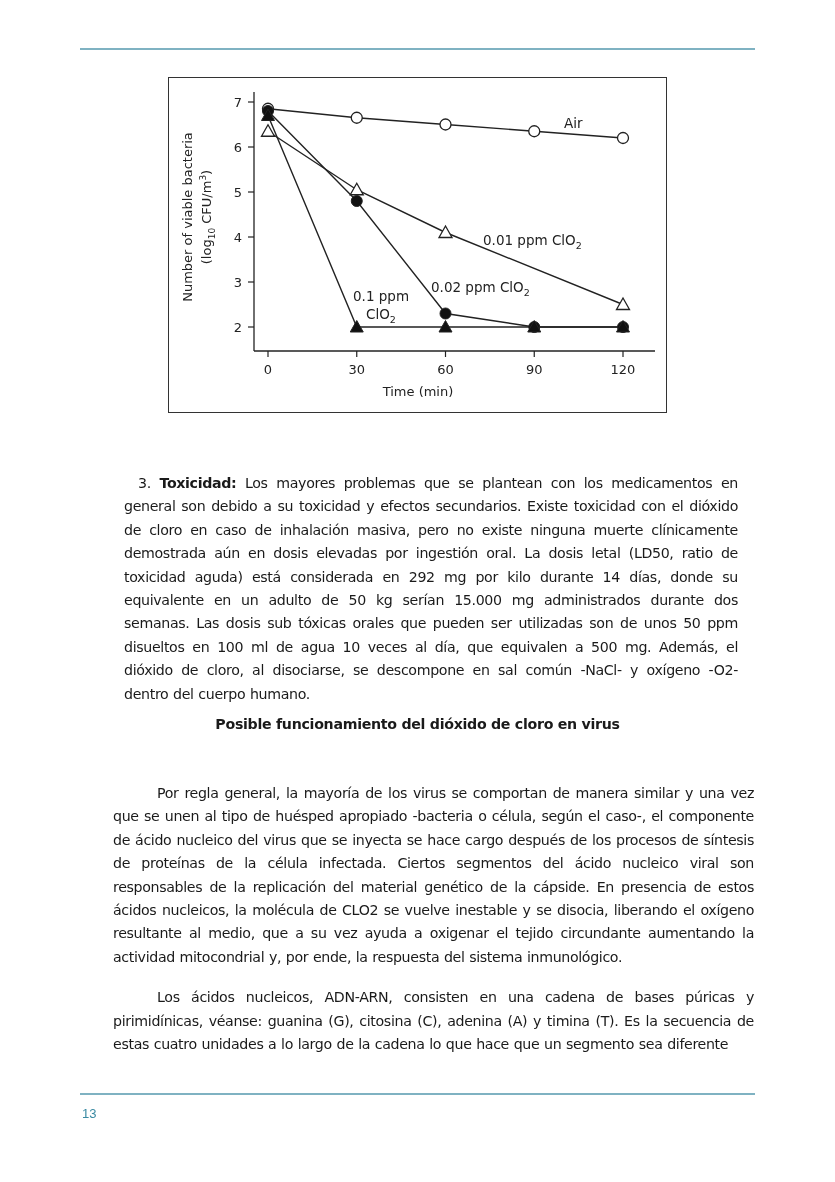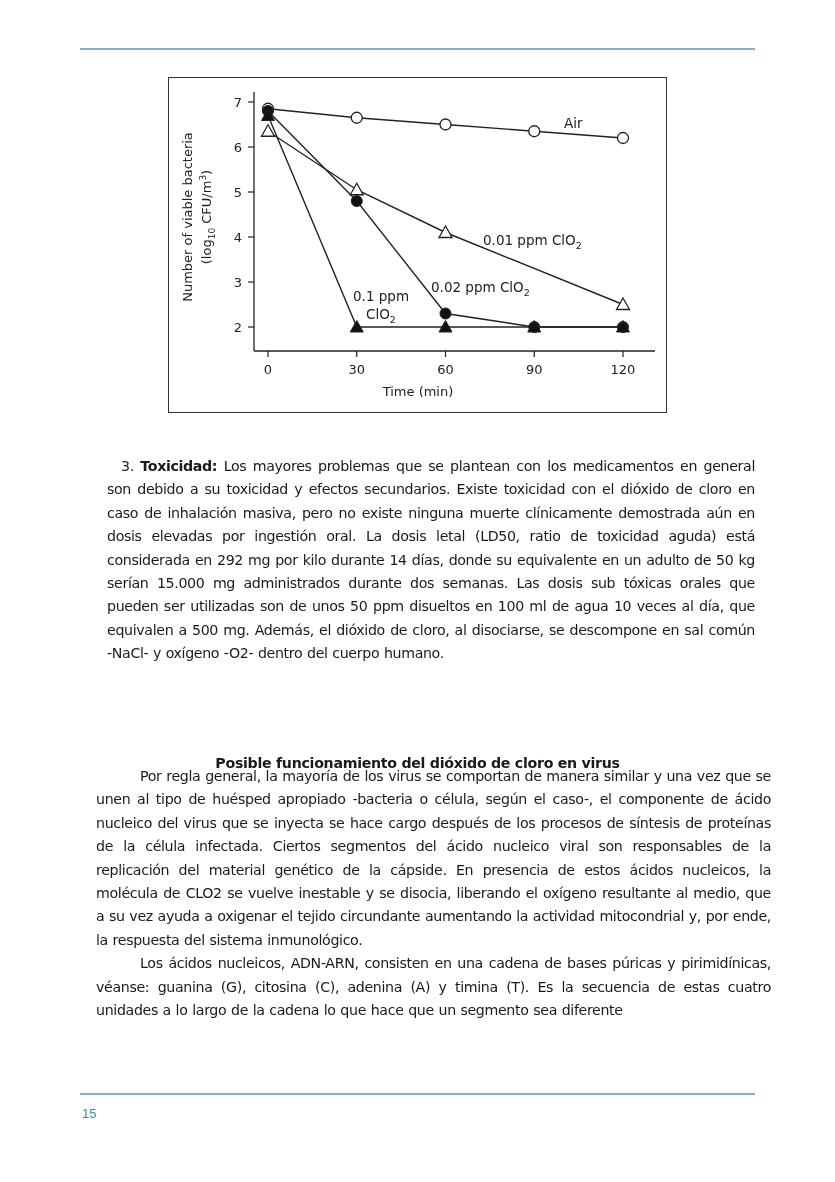--- a/index.html
+++ b/index.html
@@ -4,24 +4,24 @@
   <style>
     html, body { margin: 0; padding: 0; background: #ffffff; }
     body { width: 835px; height: 1182px; position: relative; overflow: hidden; font-family: "DejaVu Sans", sans-serif; color: #1a1a1a; }
     .rule { position: absolute; left: 80px; width: 675px; height: 2px; background: #7fb2c2; }
     .rule.top { top: 48px; }
     .rule.bottom { top: 1093px; }
     .page-num { position: absolute; left: 82px; top: 1106px; font-size: 13px; color: #3a8aa2; font-family: "Liberation Sans", sans-serif; }
     .figure { position: absolute; left: 168px; top: 77px; width: 499px; height: 336px; border: 1.5px solid #333; box-sizing: border-box; background: #fff; }
     .figure svg { position: absolute; left: 0; top: 0; }
     .text { position: absolute; font-family: "DejaVu Sans", sans-serif; font-size: 14.2px; line-height: 23.4px; text-align: justify; letter-spacing: -0.35px; word-spacing: 0.5px; }
-    .text p { margin: 0; }
+    .text p { margin: 17px; }
     .para-tox { left: 107px; top: 455px; width: 648px; }
     .para-tox .lead { text-indent: 14px; }
-    .section-title { position: absolute; left: 80px; top: 716px; width: 675px; text-align: center; font-weight: bold; font-size: 14.2px; letter-spacing: -0.3px; margin-top: 39px; }
+    .section-title { position: absolute; left: 80px; top: 716px; width: 675px; text-align: center; font-weight: bold; font-size: 14.2px; letter-spacing: -0.3px; }
     .para-virus { left: 96px; top: 765px; width: 675px; }
     .para-virus p { text-indent: 44px; }
     b { font-weight: bold; }
     .chart-text { font-family: "DejaVu Sans", sans-serif; fill: #222; }
   </style>
 </head>
 <body>
 
 <div class="rule top"></div>
 
@@ -99,13 +99,13 @@
 </div>
 
 <div class="section-title">Posible funcionamiento del dióxido de cloro en virus</div>
 
 <div class="text para-virus">
   <p>Por regla general, la mayoría de los virus se comportan de manera similar y una vez que se unen al tipo de huésped apropiado -bacteria o célula, según el caso-, el componente de ácido nucleico del virus que se inyecta se hace cargo después de los procesos de síntesis de proteínas de la célula infectada. Ciertos segmentos del ácido nucleico viral son responsables de la replicación del material genético de la cápside. En presencia de estos ácidos nucleicos, la molécula de CLO2 se vuelve inestable y se disocia, liberando el oxígeno resultante al medio, que a su vez ayuda a oxigenar el tejido circundante aumentando la actividad mitocondrial y, por ende, la respuesta del sistema inmunológico.</p>
   <p>Los ácidos nucleicos, ADN-ARN, consisten en una cadena de bases púricas y pirimidínicas, véanse: guanina (G), citosina (C), adenina (A) y timina (T). Es la secuencia de estas cuatro unidades a lo largo de la cadena lo que hace que un segmento sea diferente</p>
 </div>
 
 <div class="rule bottom"></div>
-<div class="page-num">15</div>
+<div class="page-num">13</div>
 
 </body></html>

